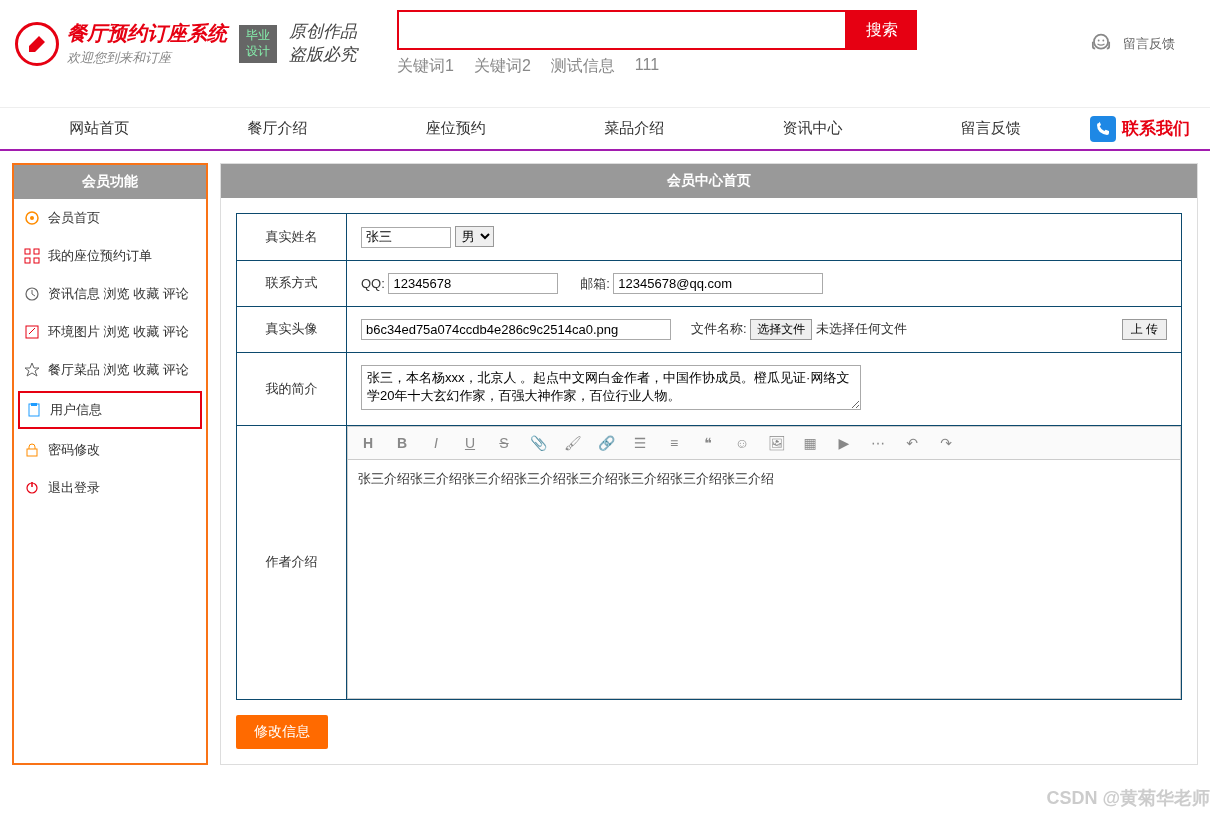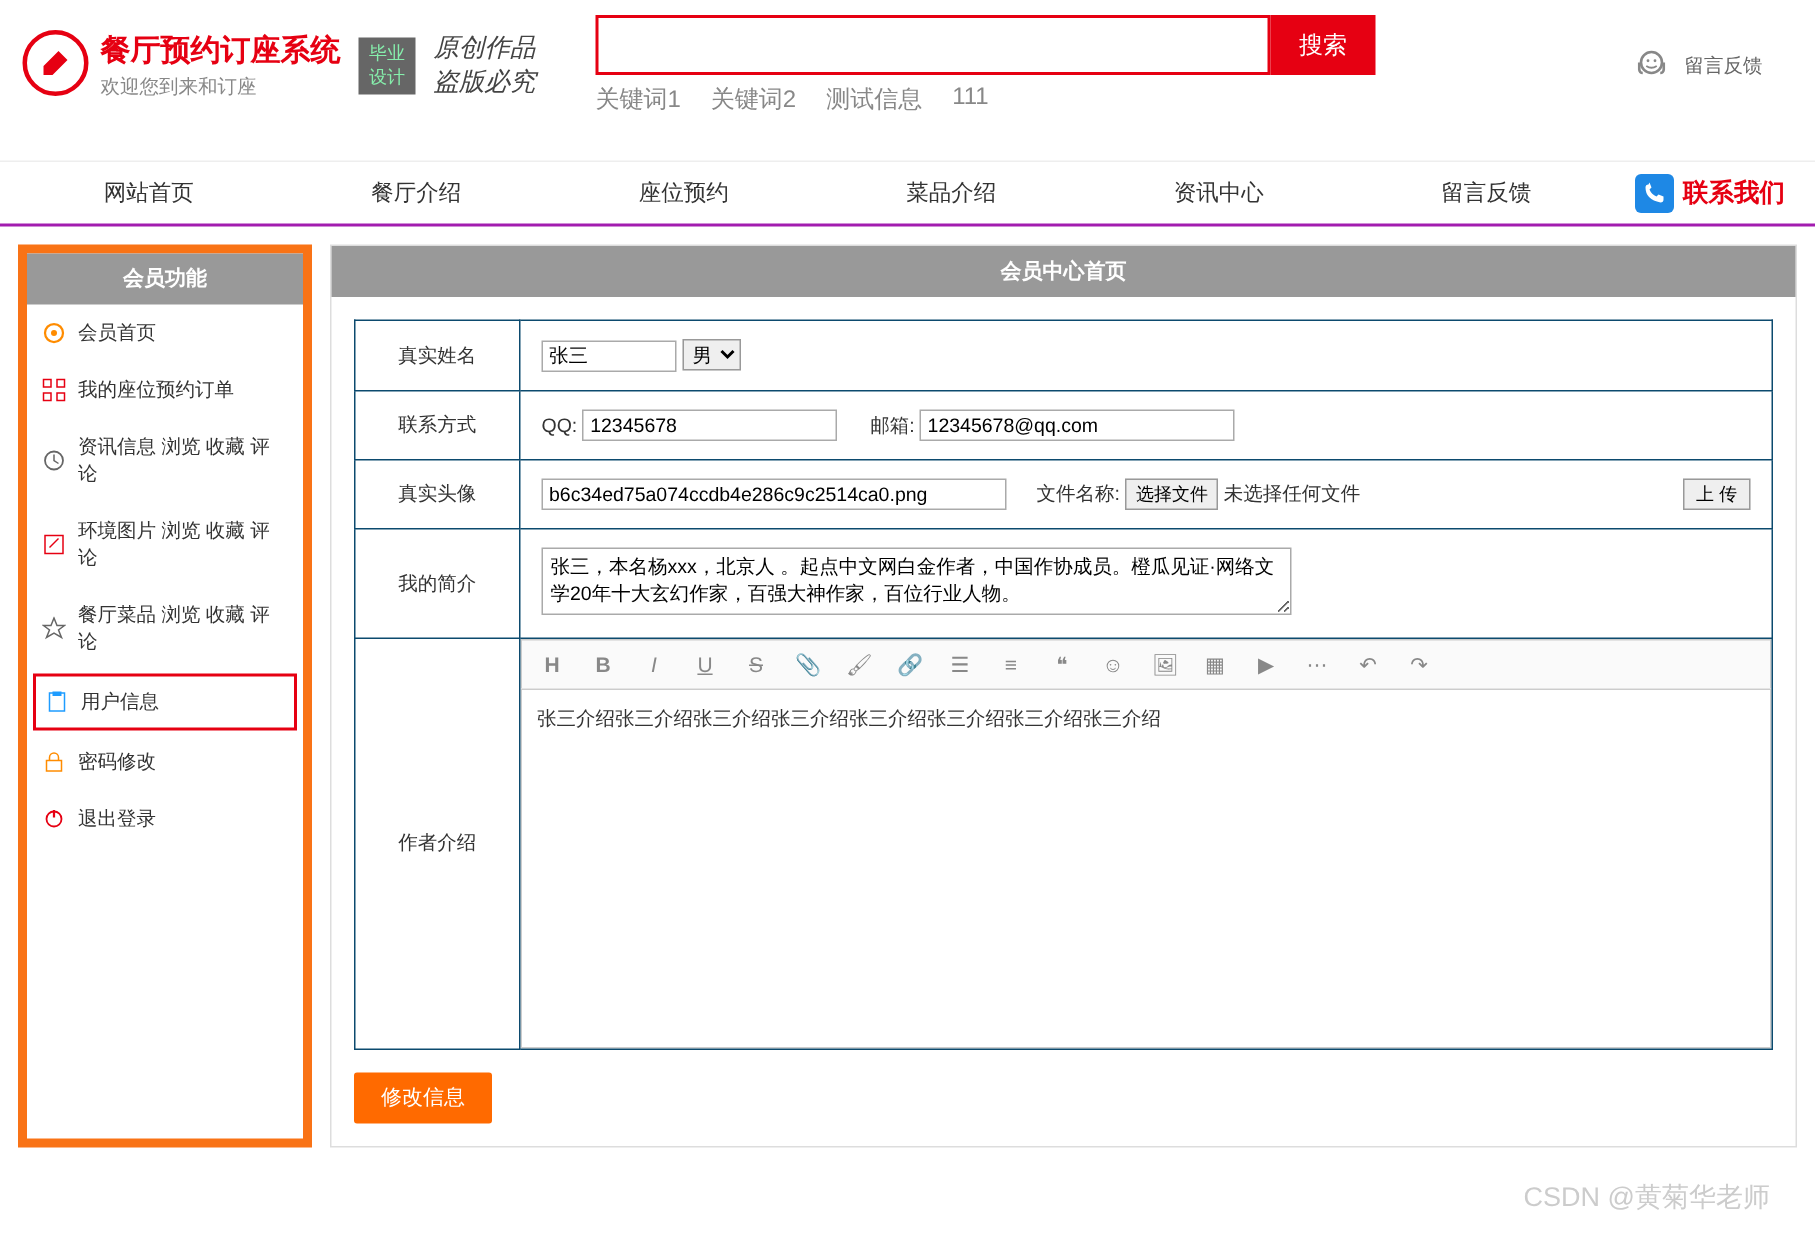--- a/index.html
+++ b/index.html
@@ -1,59 +1,59 @@
 <!DOCTYPE html>
 <html><head>
 <meta charset="utf-8">
 <style>
 * { box-sizing: border-box; margin: 0; padding: 0; }
 body { font-family: "Microsoft YaHei", Arial, sans-serif; font-size: 13px; color: #333; background: #fff; }
 .header { display: flex; align-items: center; padding: 10px 15px; }
-.logo-area { display: flex; align-items: flex-start; }
+.logo-area { display: flex; align-items: center; font-style: italic; }
 .logo-circle { width: 44px; height: 44px; border-radius: 50%; border: 3px solid #e60012; display: flex; align-items: center; justify-content: center; margin-right: 8px; }
 .logo-arrow { width: 24px; height: 24px; }
 .logo-text { display: flex; flex-direction: column; }
 .site-title { font-size: 20px; font-weight: bold; color: #e60012; }
 .site-sub { font-size: 13px; color: #888; margin-top: 2px; }
 .badge { background: #666; color: #86efac; width: 38px; height: 38px; display: flex; flex-direction: column; align-items: center; justify-content: center; font-size: 12px; margin: 0 12px; line-height: 1.3; }
 .slogan { font-family: "KaiTi", serif; font-size: 17px; color: #444; line-height: 1.3; margin-right: 40px; font-style: italic; }
 .search-area { display: flex; flex-direction: column; }
 .search-row { display: flex; }
 .search-input { width: 450px; height: 40px; border: 2px solid #e60012; padding: 0 10px; font-size: 14px; outline: none; }
 .search-btn { width: 70px; height: 40px; background: #e60012; color: #fff; border: none; font-size: 16px; cursor: pointer; }
 .keywords { display: flex; gap: 20px; margin-top: 6px; color: #888; font-size: 16px; }
 .feedback-link { margin-left: auto; display: flex; align-items: center; gap: 8px; color: #666; cursor: pointer; margin-right: 20px; }
 .feedback-icon { width: 28px; height: 28px; }
 .nav { display: flex; border-top: 1px solid #eee; border-bottom: 2px solid #a21caf; height: 44px; margin-top: 20px; padding: 0 10px; }
 .nav-item { flex: 1; display: flex; align-items: center; justify-content: center; font-size: 15px; color: #333; cursor: pointer; }
 .nav-contact { display: flex; align-items: center; gap: 6px; color: #e60012; font-weight: bold; font-size: 17px; padding: 0 10px; }
 .contact-icon { width: 26px; height: 26px; background: #1e88e5; border-radius: 4px; display: flex; align-items: center; justify-content: center; }
 .main { display: flex; padding: 12px; gap: 12px; }
-.sidebar { width: 196px; border: 6px solid #f97316; padding-bottom: 10px; }
+.sidebar { width: 196px; border: 2px solid #f97316; padding-bottom: 10px; }
 .sidebar-header { background: #999; color: #fff; text-align: center; padding: 8px 0; font-size: 14px; font-weight: bold; }
 .sidebar-item { display: flex; align-items: center; gap: 8px; padding: 10px 10px; font-size: 13px; color: #333; cursor: pointer; }
 .sidebar-item.active { border: 2px solid #e60012; margin: 2px 4px; padding: 8px 6px; }
 .sidebar-icon { width: 16px; height: 16px; flex-shrink: 0; }
 .content { flex: 1; border: 1px solid #ddd; }
 .content-header { background: #999; color: #fff; text-align: center; padding: 8px 0; font-size: 14px; font-weight: bold; }
 .form-area { padding: 15px; }
 .form-table { width: 100%; border-collapse: collapse; }
 .form-table td { border: 1px solid #0c4a6e; padding: 12px 14px; vertical-align: middle; font-size: 13px; }
 .form-table td.label { width: 110px; text-align: center; color: #333; }
 .form-table input[type="text"] { border: 1px solid #aaa; padding: 2px 4px; font-size: 13px; font-family: inherit; }
 .form-table select { border: 1px solid #999; font-size: 13px; padding: 1px 2px; }
 .form-table textarea { border: 1px solid #aaa; padding: 3px 5px; font-size: 13px; font-family: inherit; resize: both; }
 .avatar-row { display: flex; align-items: center; gap: 20px; }
 .file-btn { border: 1px solid #999; background: #efefef; padding: 1px 6px; font-size: 12px; cursor: pointer; }
 .upload-btn { border: 1px solid #999; background: #efefef; padding: 1px 8px; font-size: 12px; cursor: pointer; }
 .editor-toolbar { border: 1px solid #ccc; border-bottom: none; background: #fafafa; padding: 8px 12px; display: flex; gap: 18px; align-items: center; color: #888; }
 .editor-toolbar span { cursor: pointer; font-size: 14px; width: 16px; text-align: center; }
 .editor-body { width: 100%; height: 240px; border: 1px solid #ccc; padding: 10px; font-size: 13px; background: #fff; overflow-y: scroll; }
 .submit-btn { background: #ff6a00; color: #fff; border: none; padding: 8px 18px; font-size: 14px; cursor: pointer; margin-top: 15px; border-radius: 2px; }
-.watermark { position: fixed; right: 30px; bottom: 15px; color: #ccc; font-size: 18px; pointer-events: none; }
+.watermark { position: fixed; right: 0; bottom: 15px; color: #ccc; font-size: 18px; pointer-events: none; font-weight: bold; }
 </style>
 </head>
 <body>
 
 <div class="header">
   <div class="logo-area">
     <div class="logo-circle">
       <svg class="logo-arrow" viewBox="0 0 24 24">
           <path d="M4 14 L14 4 L20 10 L10 20 Z M10 20 L4 14 L4 20 Z" fill="#e60012"></path>
         </svg>

